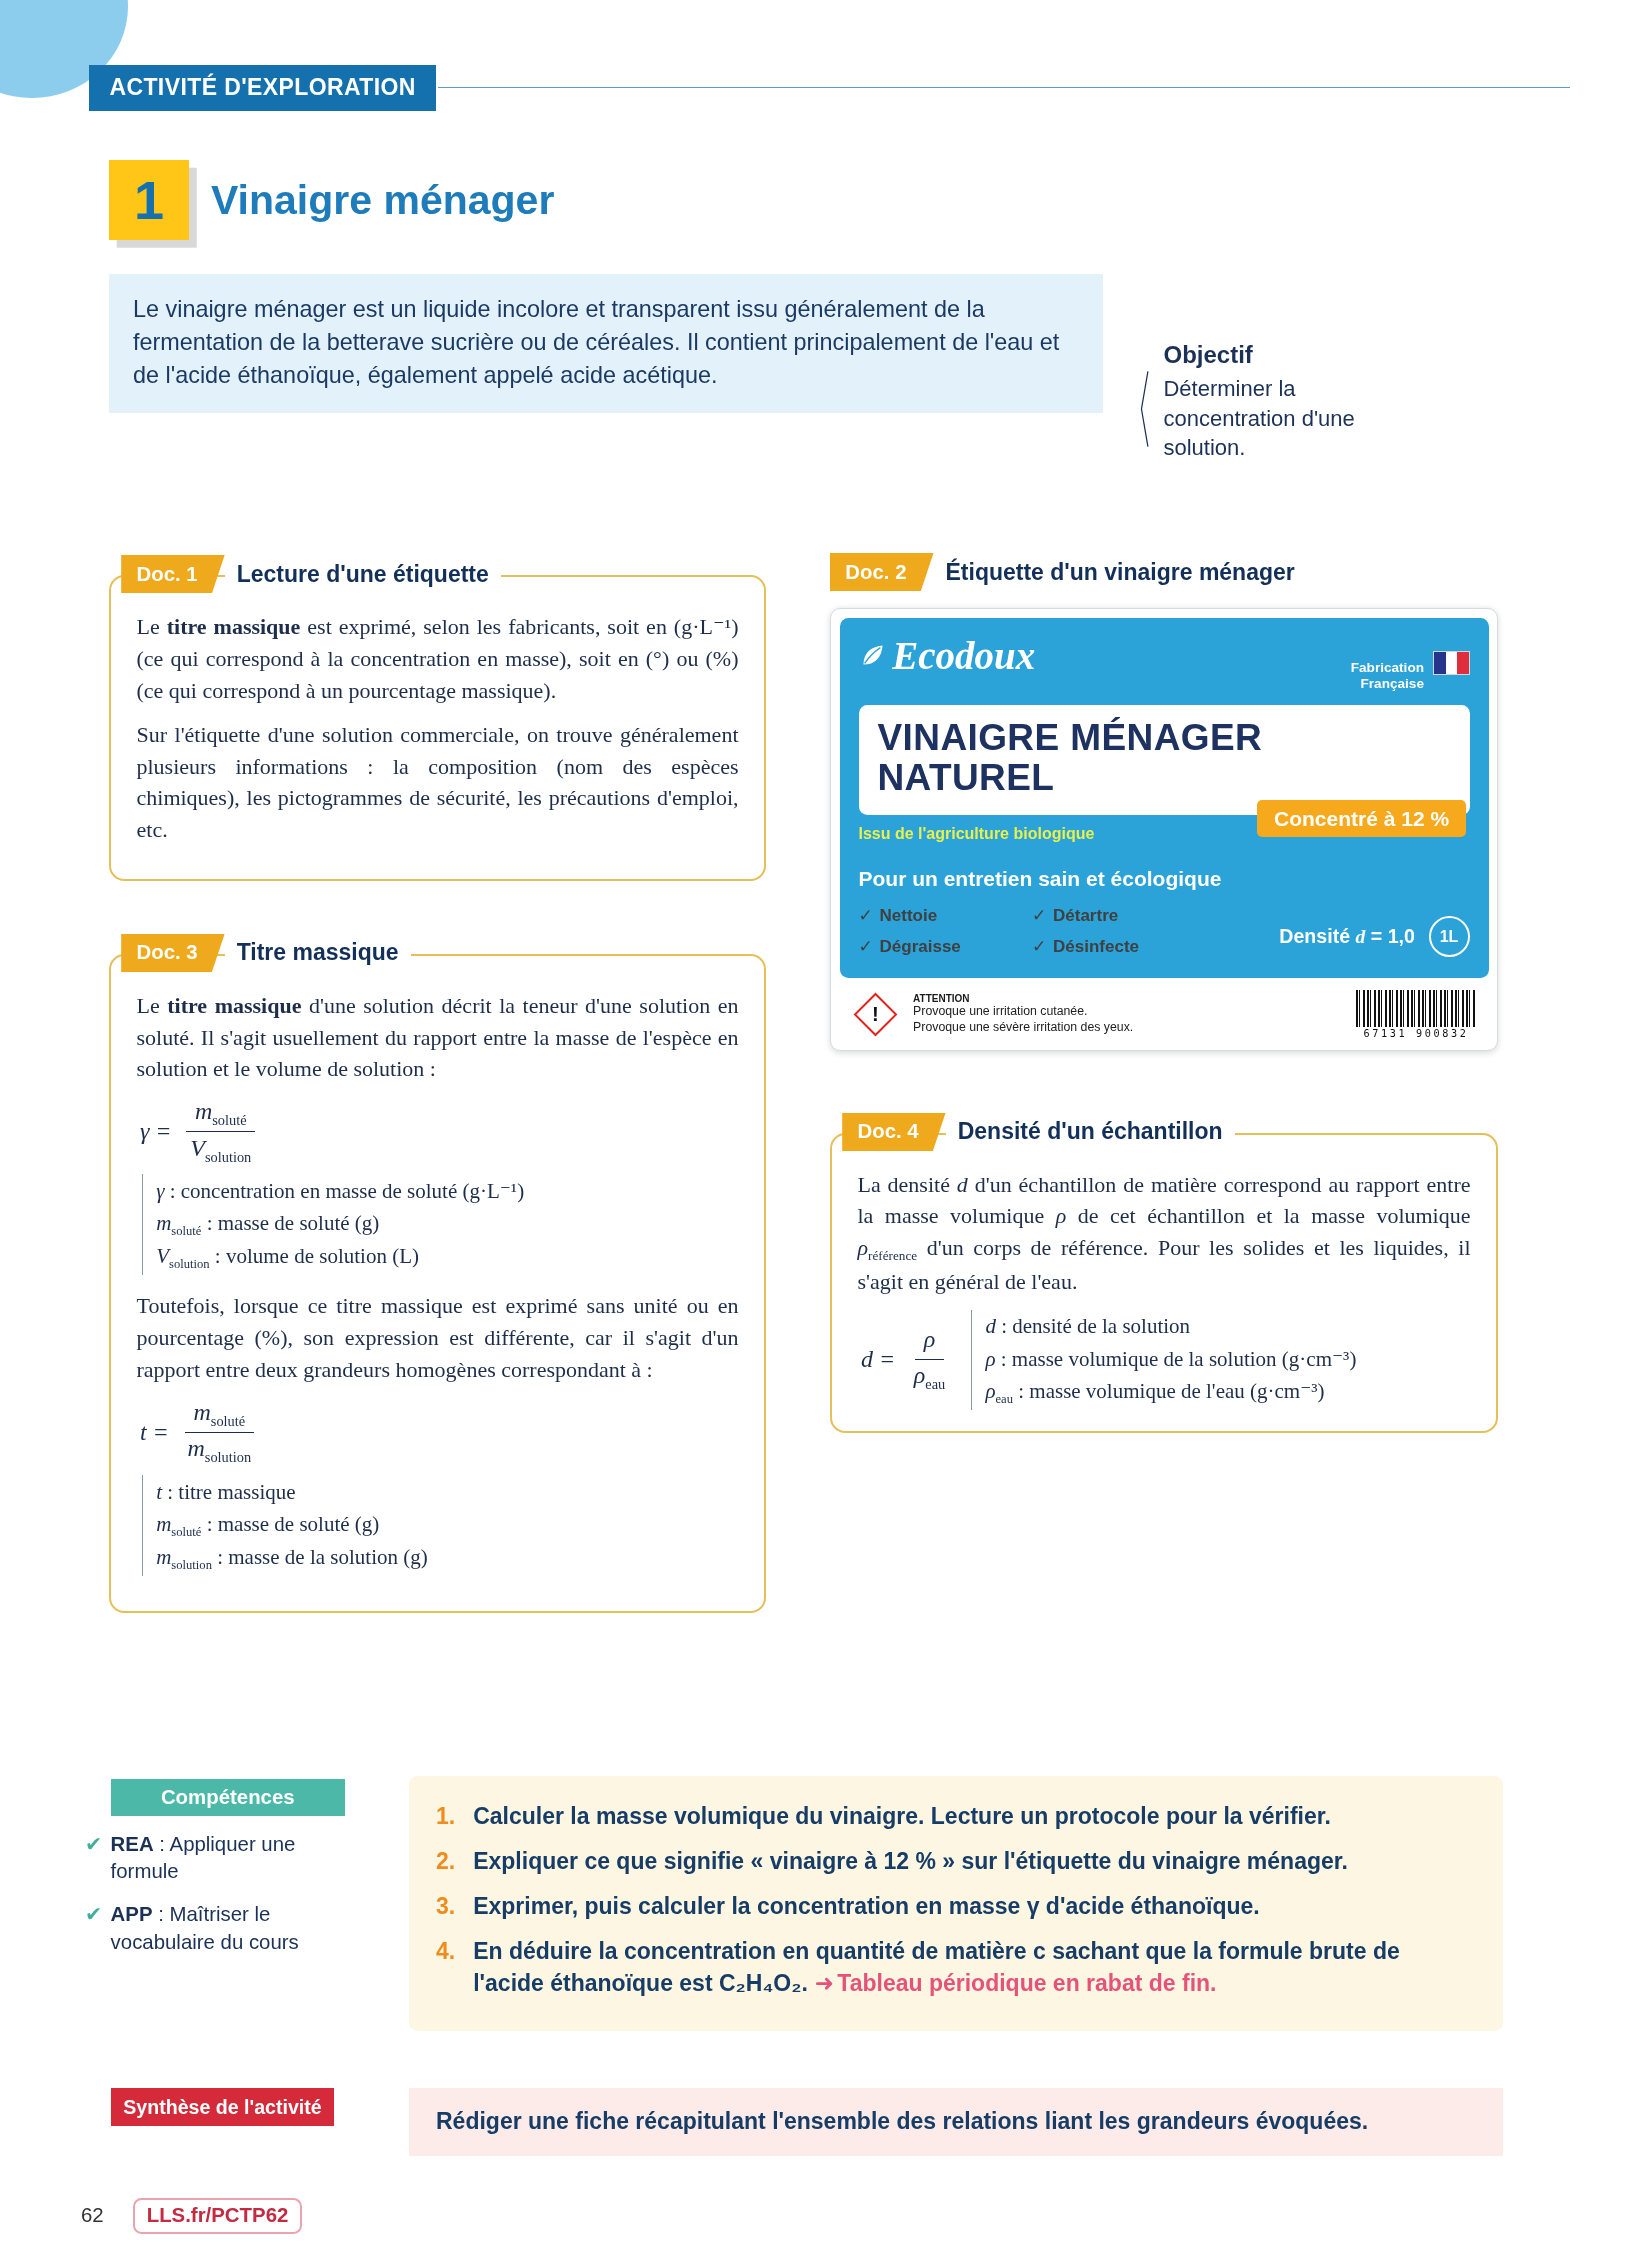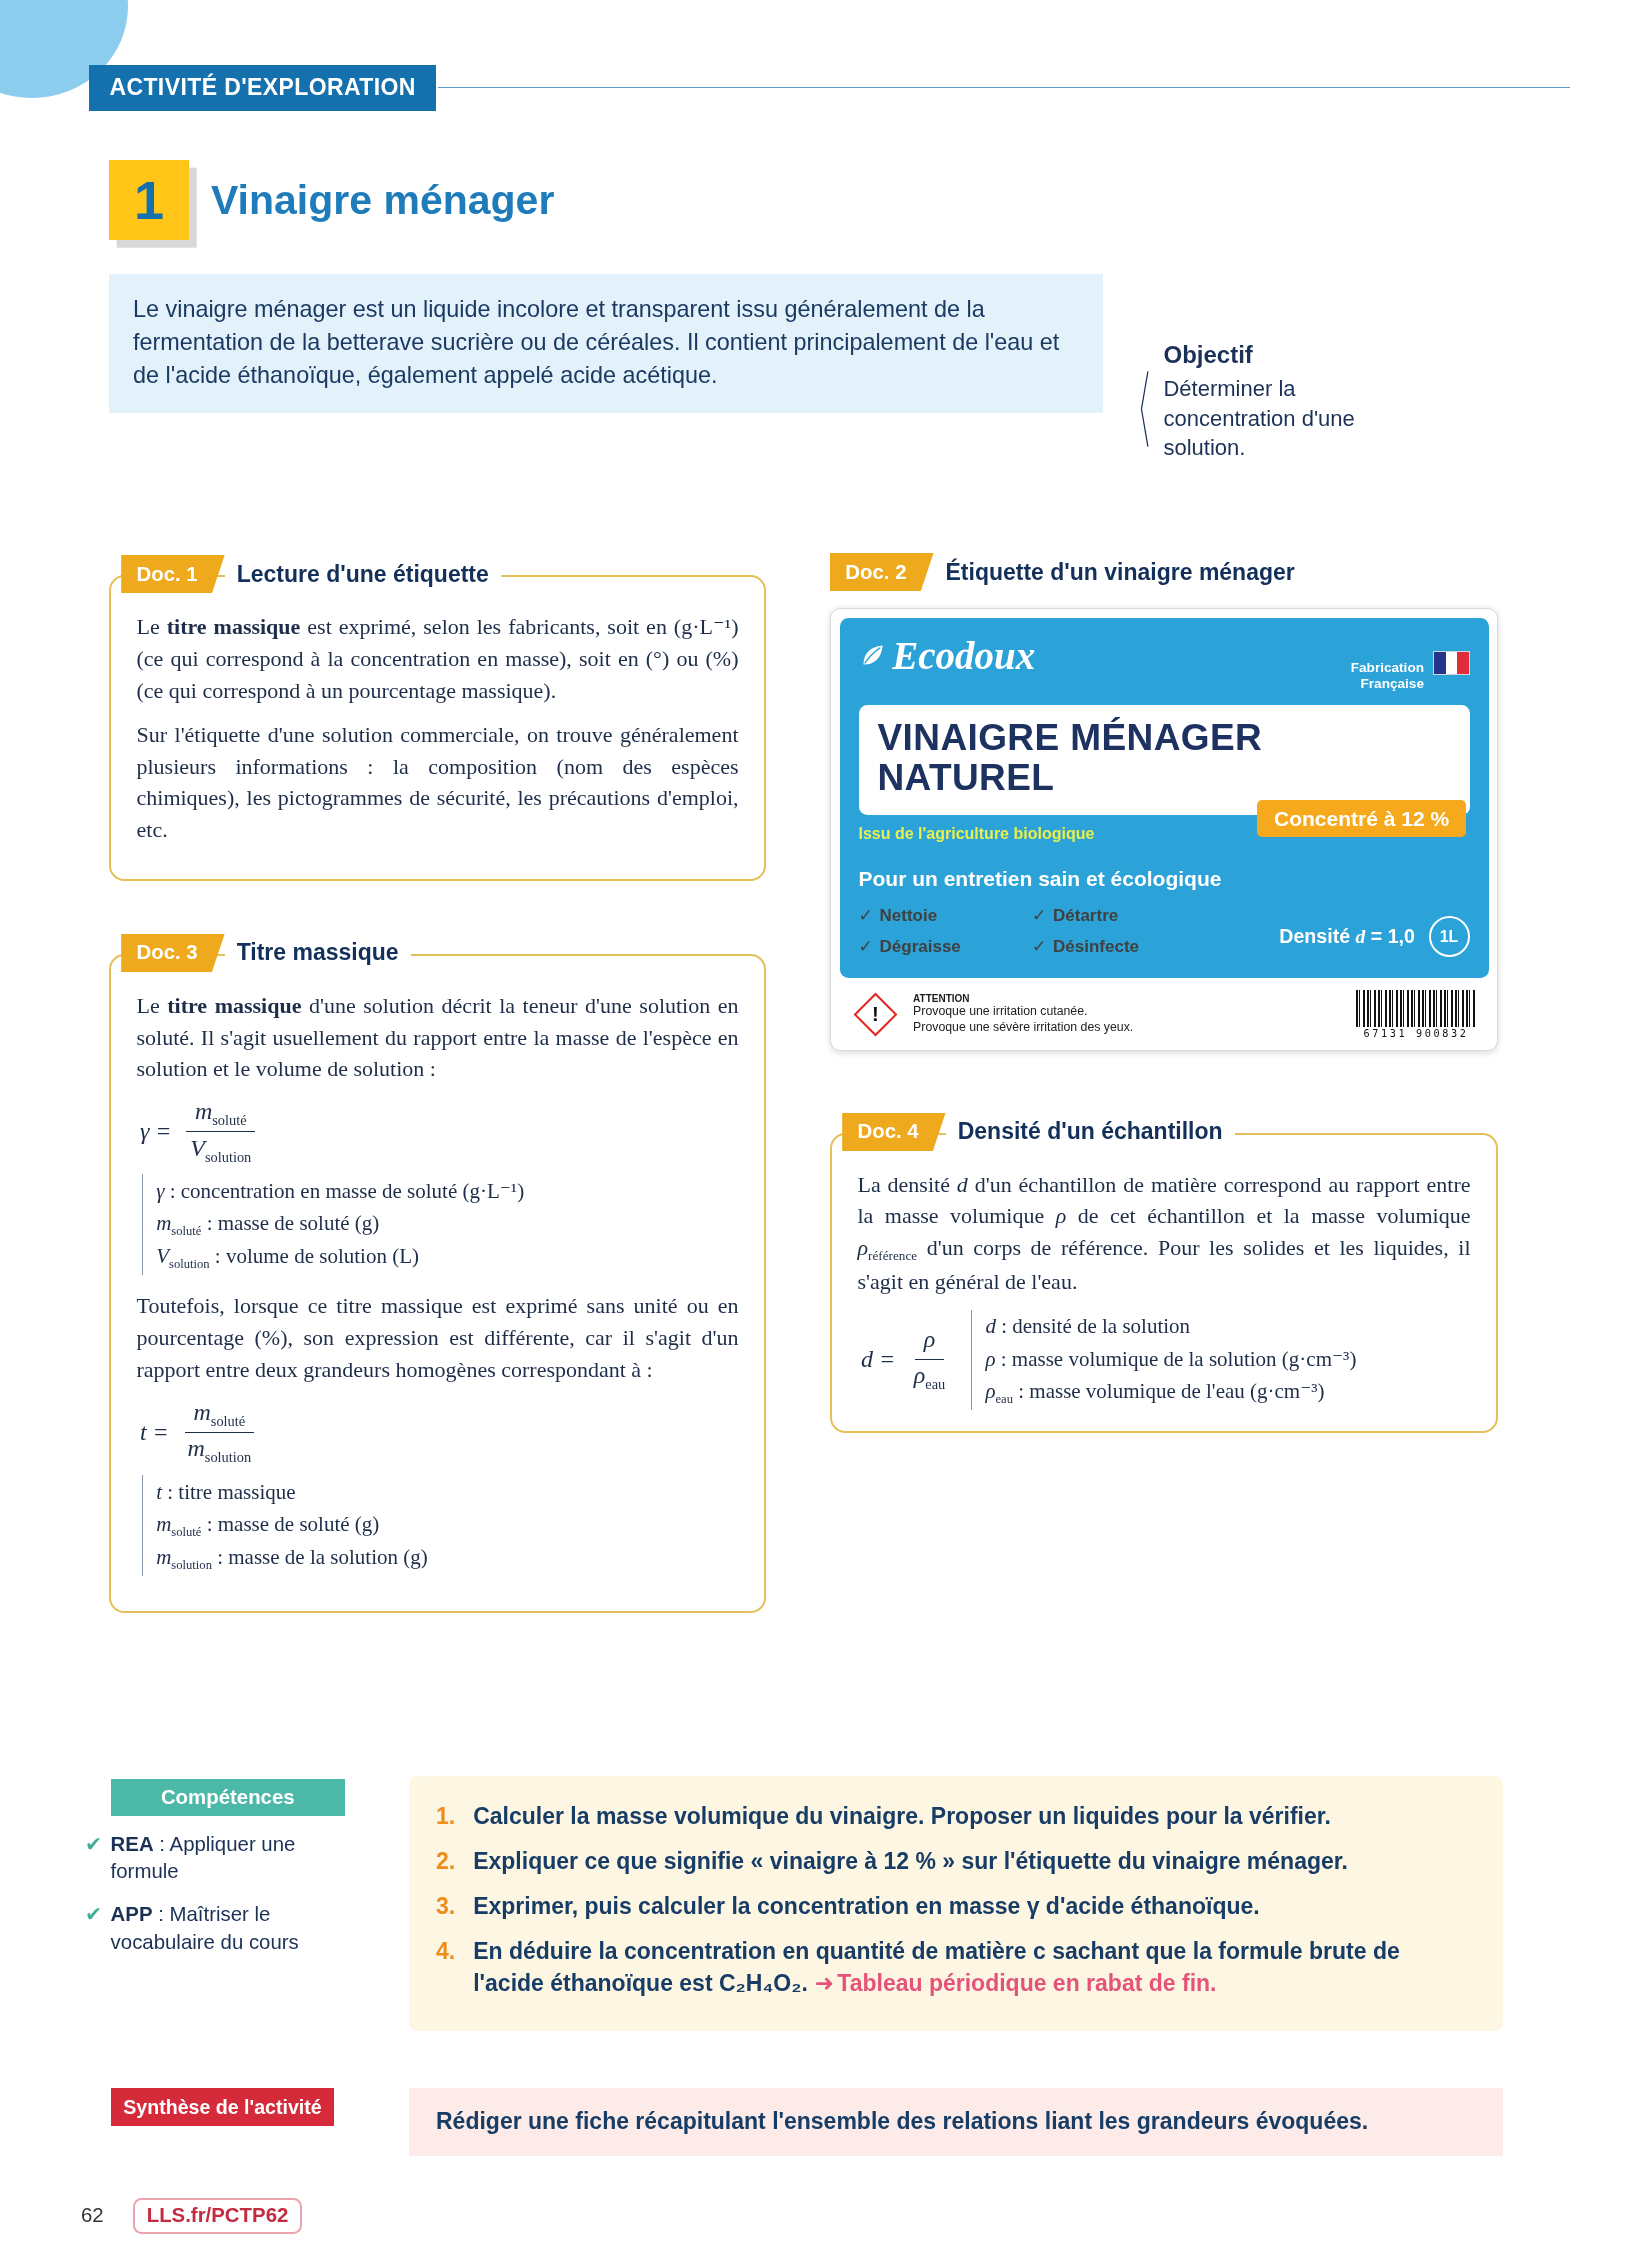--- a/index.html
+++ b/index.html
@@ -294,21 +294,21 @@
   </div>
   <div class="comp-item">
     <span class="comp-check">✔</span>
     <span><span class="comp-code">APP</span><span> : Maîtriser le vocabulaire du cours</span></span>
   </div>
 </div>
 
 <div class="questions-box">
   <div class="question">
     <span class="q-num">1.</span>
-    <span>Calculer la masse volumique du vinaigre. Proposer un liquides pour la vérifier.</span>
+    <span>Calculer la masse volumique du vinaigre. Lecture un protocole pour la vérifier.</span>
   </div>
   <div class="question">
     <span class="q-num">2.</span>
     <span>Expliquer ce que signifie « vinaigre à 12 % » sur l'étiquette du vinaigre ménager.</span>
   </div>
   <div class="question">
     <span class="q-num">3.</span>
     <span>Exprimer, puis calculer la concentration en masse γ d'acide éthanoïque.</span>
   </div>
   <div class="question">

